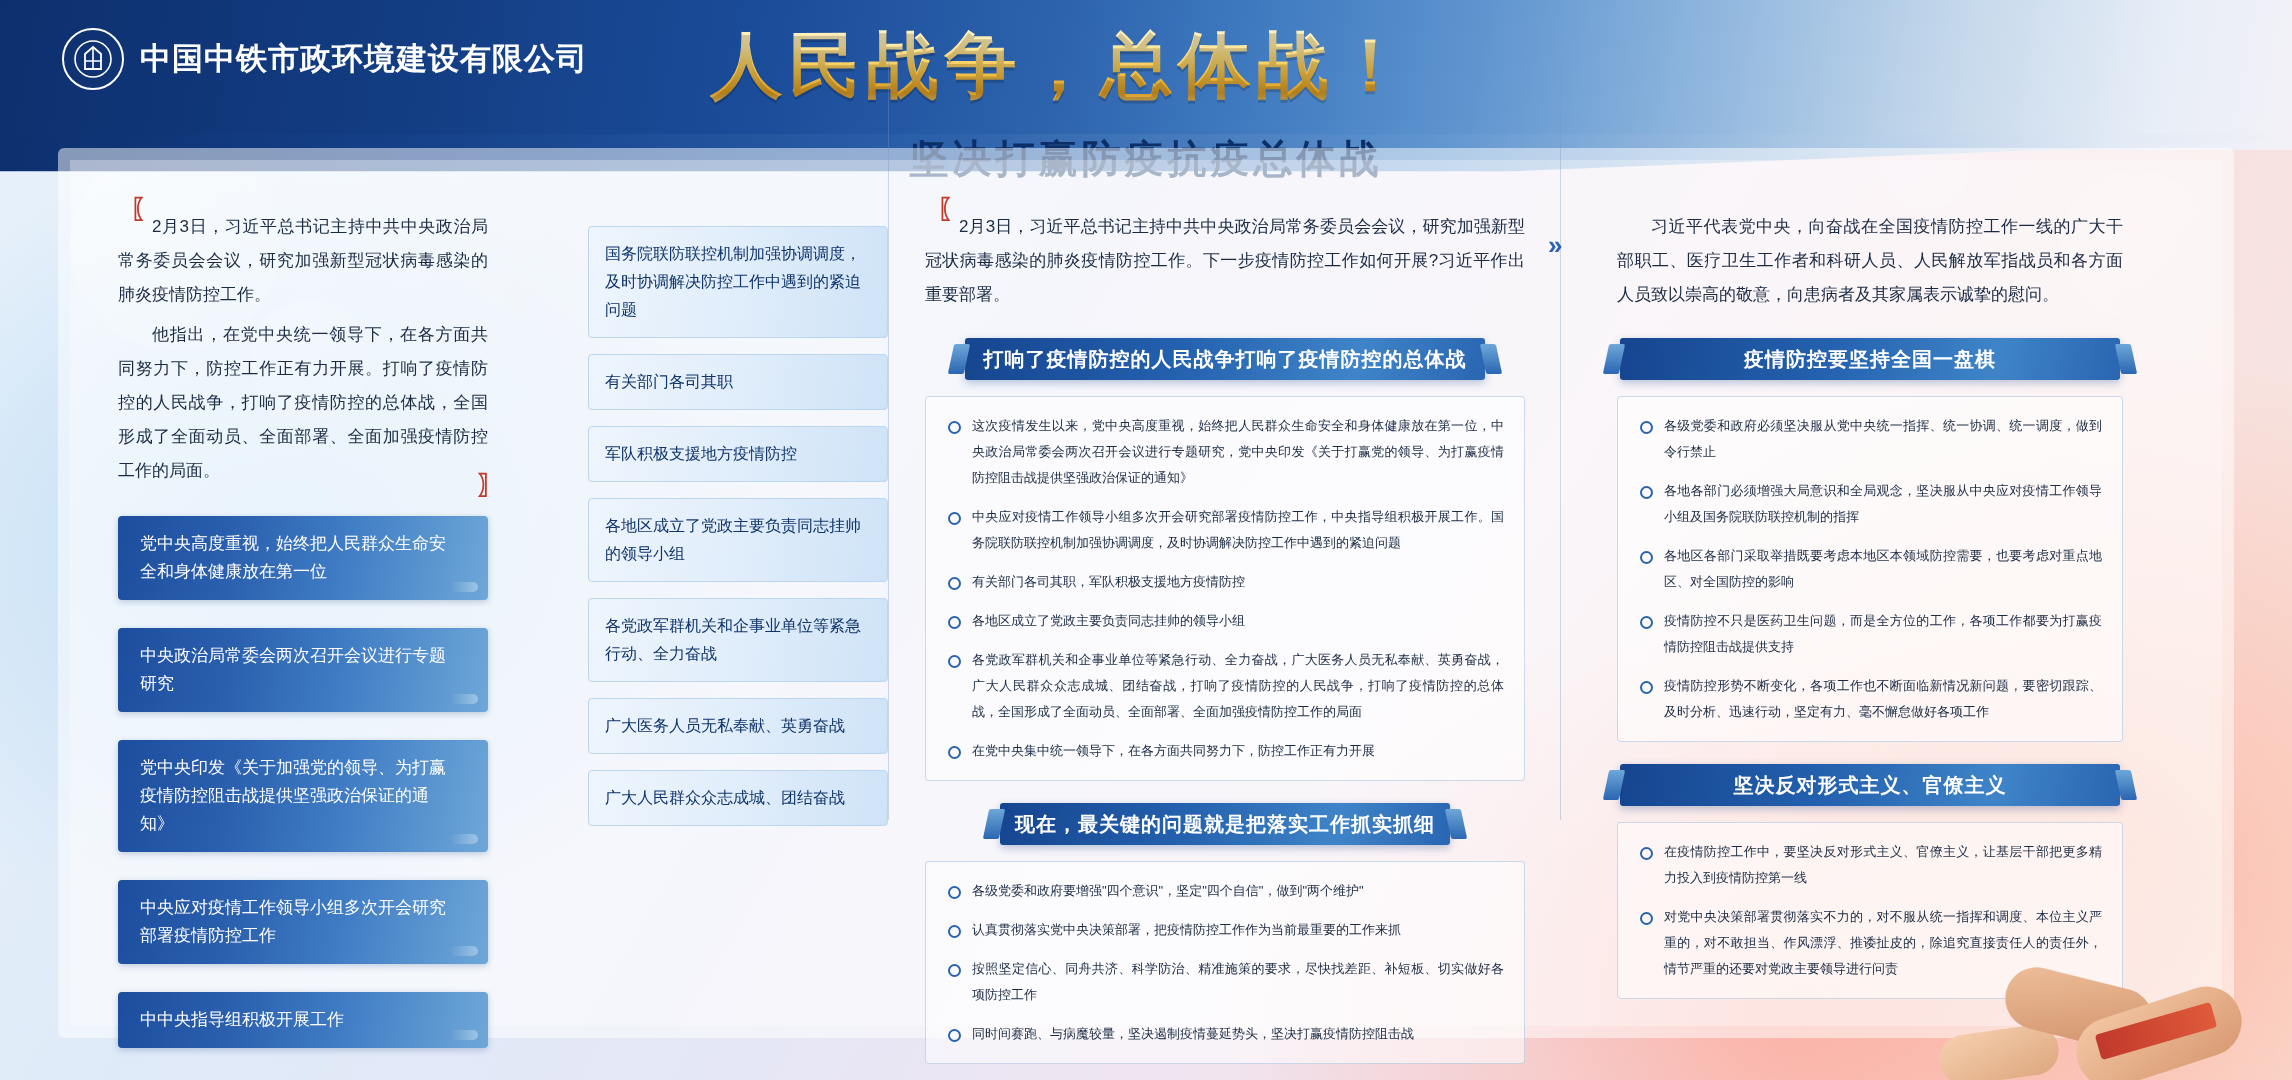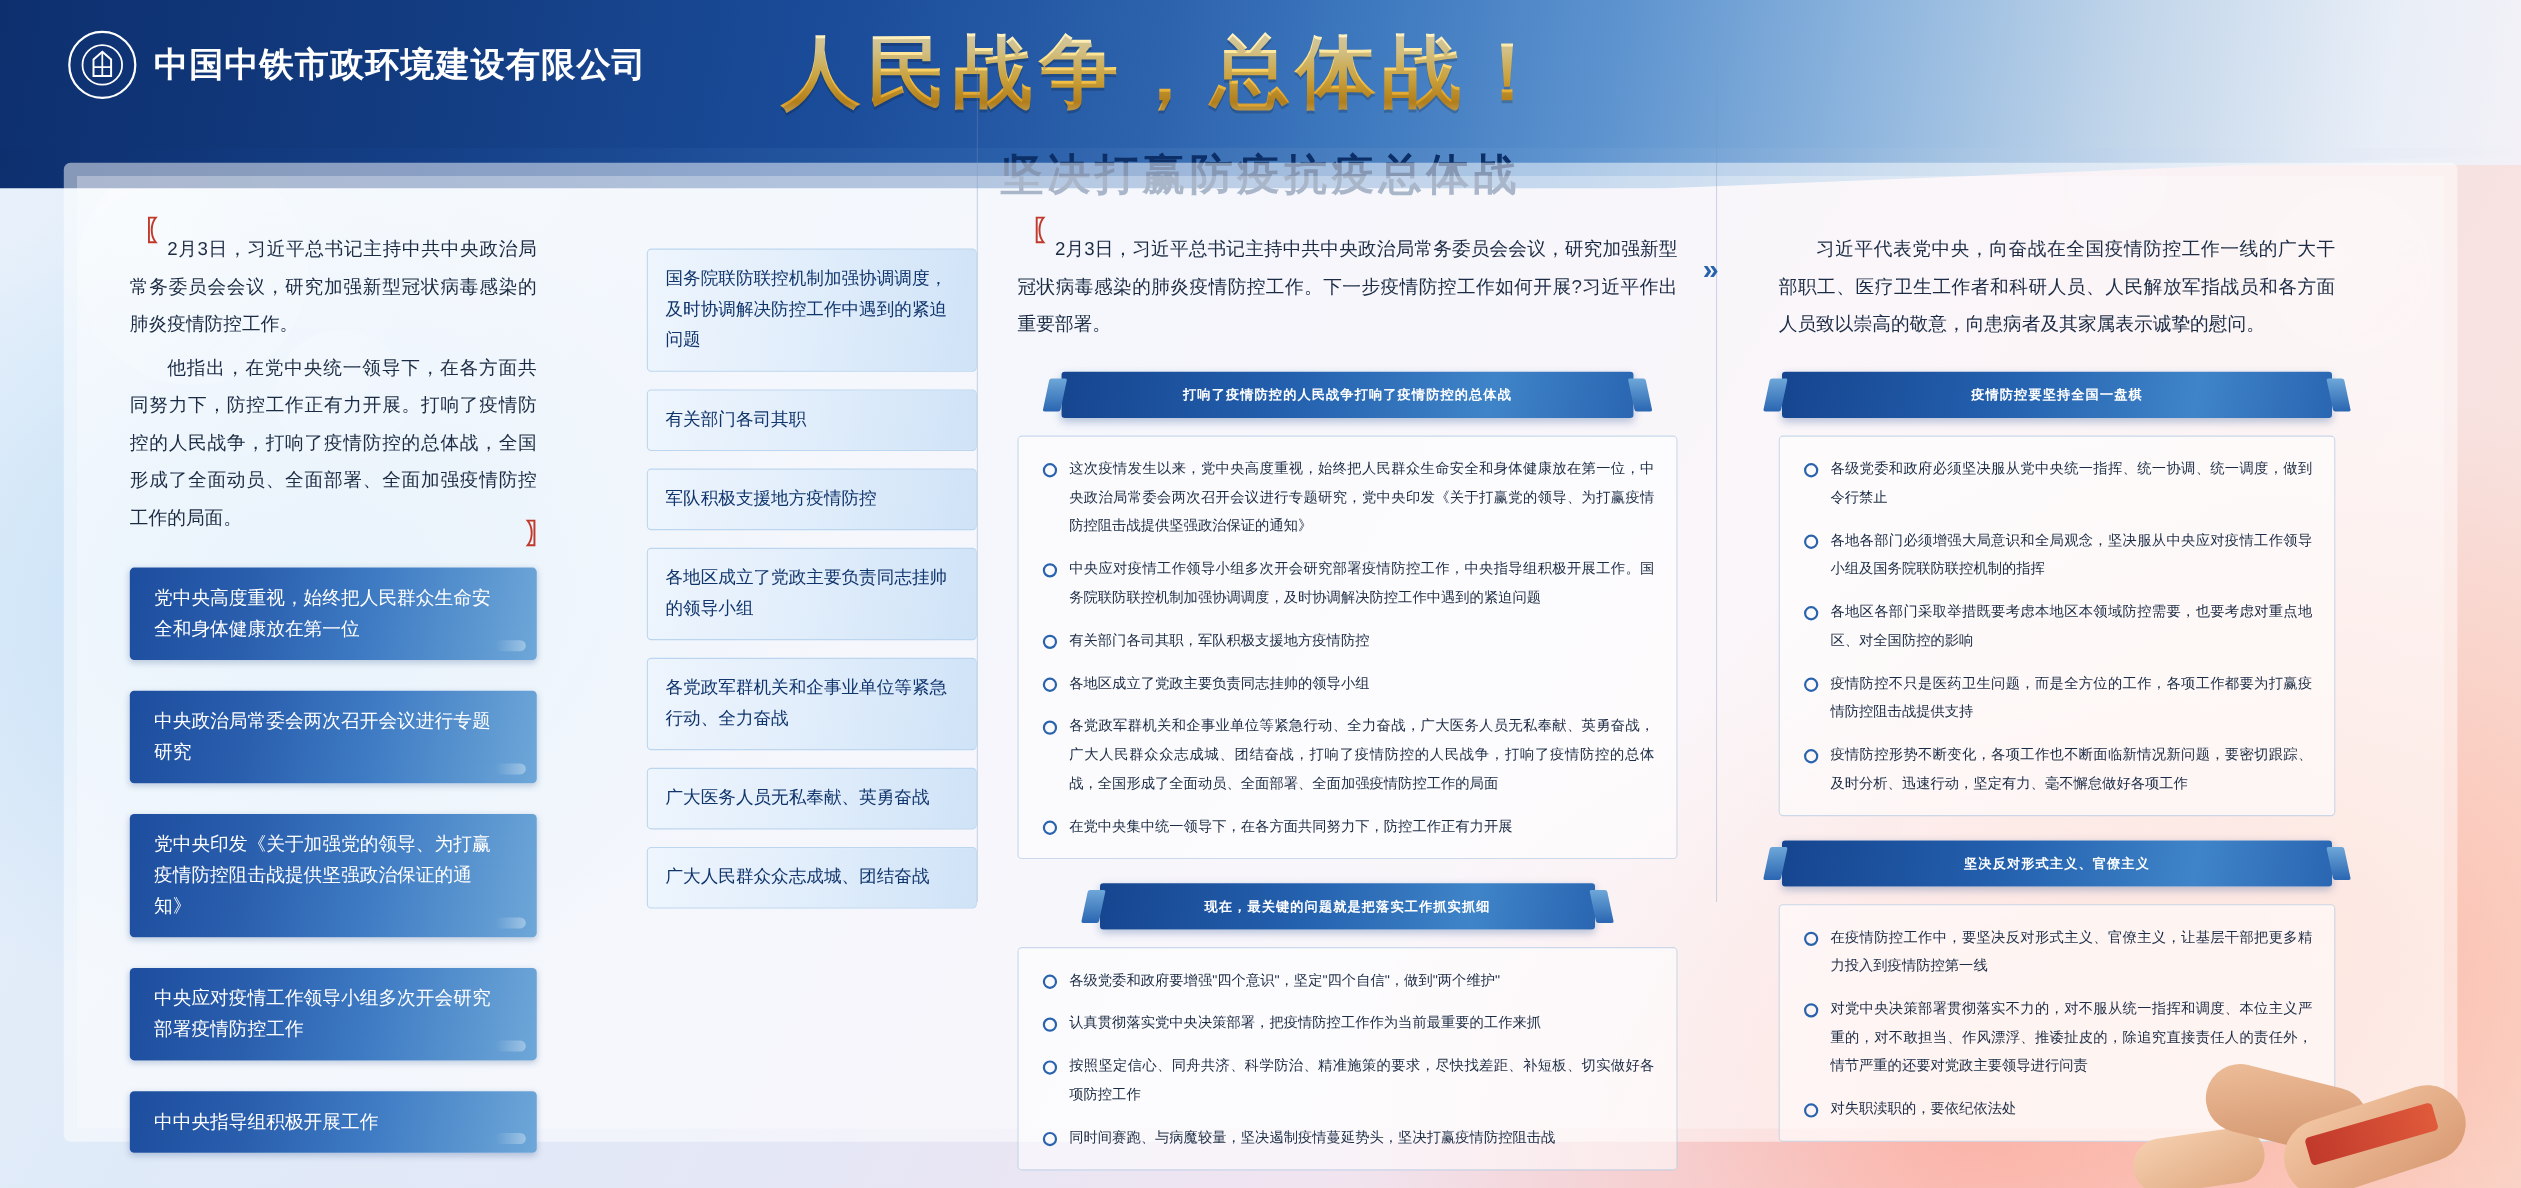--- a/index.html
+++ b/index.html
@@ -185,21 +185,21 @@
   }
 
   
   .banner {
     position: relative;
     margin: 0 auto 16px auto;
     height: 42px;
     line-height: 42px;
     text-align: center;
     color: #ffffff;
-    font-size: 12px;
+    font-size: 20px;
     font-weight: bold;
     letter-spacing: 1px;
     background: linear-gradient(100deg, #16458f 0%, #2360ae 40%, #3f84c8 75%, #2a66b2 100%);
     border-radius: 3px;
     box-shadow: 0 3px 8px rgba(25,70,140,0.30);
   }
   .banner:before, .banner:after {
     content:"";
     position:absolute;
     top: 6px;
@@ -373,21 +373,20 @@
         <li>疫情防控不只是医药卫生问题，而是全方位的工作，各项工作都要为打赢疫情防控阻击战提供支持</li>
         <li>疫情防控形势不断变化，各项工作也不断面临新情况新问题，要密切跟踪、及时分析、迅速行动，坚定有力、毫不懈怠做好各项工作</li>
       </ul>
     </div>
 
     <div class="banner" style="width:500px;">坚决反对形式主义、官僚主义</div>
     <div class="panel">
       <ul class="bullets">
         <li>在疫情防控工作中，要坚决反对形式主义、官僚主义，让基层干部把更多精力投入到疫情防控第一线</li>
         <li>对党中央决策部署贯彻落实不力的，对不服从统一指挥和调度、本位主义严重的，对不敢担当、作风漂浮、推诿扯皮的，除追究直接责任人的责任外，情节严重的还要对党政主要领导进行问责</li>
-        <li>对失职渎职的，要依纪依法处</li>
       </ul>
     </div>
   </div>
 
   <div class="hands">
     <div class="hand h3"></div>
     <div class="hand h2"></div>
     <div class="hand h1"></div>
     <div class="ribbon"></div>
   </div>

